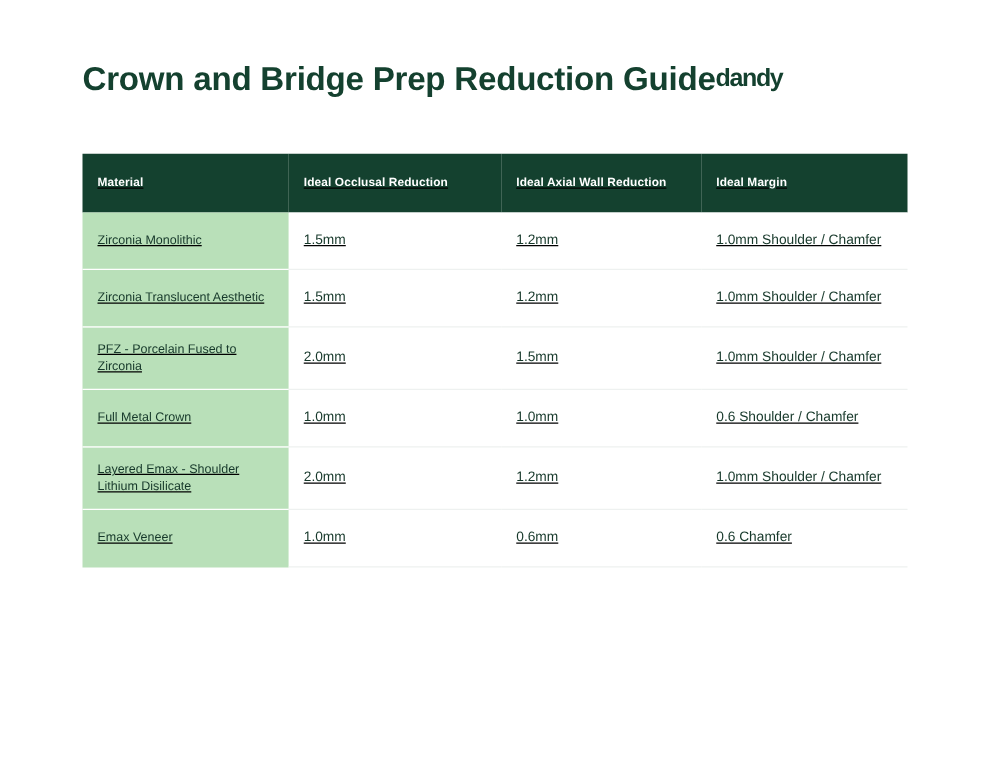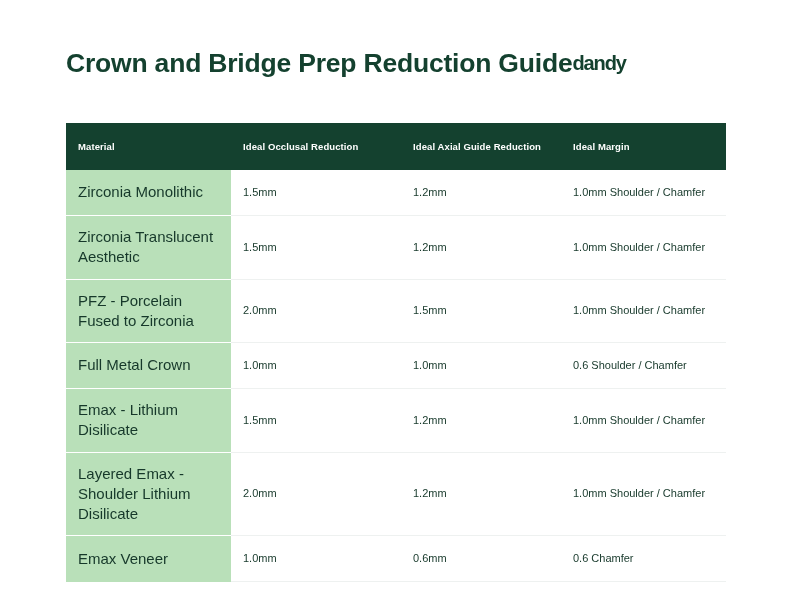--- a/index.html
+++ b/index.html
@@ -42,20 +42,21 @@
     color: #14412f;
     letter-spacing: -1.1px;
     display: flex;
     align-items: baseline;
   }
   .table-wrap {
     position: absolute;
     top: 123px;
     left: 66px;
     width: 660px;
+    text-decoration: underline;
   }
   table.guide {
     border-collapse: collapse;
     width: 660px;
     table-layout: fixed;
   }
   table.guide col.c0 { width: 165px; }
   table.guide col.c1 { width: 170px; }
   table.guide col.c2 { width: 160px; }
   table.guide col.c3 { width: 165px; }
@@ -76,21 +77,21 @@
     padding: 11px 12px;
     vertical-align: middle;
     height: 23px;
     line-height: 1.35;
     border-bottom: 1px solid #eef1f0;
     background: #ffffff;
   }
   table.guide tbody td.material {
     background: #b9e0b9;
     border-bottom: 1px solid #ffffff;
-    font-size: 15px;
+    font-size: 10px;
     color: #16382a;
   }
   table.guide tbody tr:last-child td.material {
     border-bottom: none;
   }
   table.guide tbody tr:last-child td {
     border-bottom: 1px solid #eef1f0;
   }
 </style>
 </head>
@@ -108,21 +109,21 @@
       <colgroup>
         <col class="c0">
           <col class="c1">
           <col class="c2">
           <col class="c3">
       </colgroup>
       <thead>
         <tr>
           <th>Material</th>
           <th>Ideal Occlusal Reduction</th>
-          <th>Ideal Axial Guide Reduction</th>
+          <th>Ideal Axial Wall Reduction</th>
           <th>Ideal Margin</th>
         </tr>
       </thead>
       <tbody>
         <tr>
           <td class="material">Zirconia Monolithic</td>
           <td>1.5mm</td>
           <td>1.2mm</td>
           <td>1.0mm Shoulder / Chamfer</td>
         </tr>
@@ -138,26 +139,20 @@
           <td>1.5mm</td>
           <td>1.0mm Shoulder / Chamfer</td>
         </tr>
         <tr>
           <td class="material">Full Metal Crown</td>
           <td>1.0mm</td>
           <td>1.0mm</td>
           <td>0.6 Shoulder / Chamfer</td>
         </tr>
         <tr>
-          <td class="material">Emax - Lithium Disilicate</td>
-          <td>1.5mm</td>
-          <td>1.2mm</td>
-          <td>1.0mm Shoulder / Chamfer</td>
-        </tr>
-        <tr>
           <td class="material">Layered Emax - Shoulder Lithium Disilicate</td>
           <td>2.0mm</td>
           <td>1.2mm</td>
           <td>1.0mm Shoulder / Chamfer</td>
         </tr>
         <tr>
           <td class="material">Emax Veneer</td>
           <td>1.0mm</td>
           <td>0.6mm</td>
           <td>0.6 Chamfer</td>

